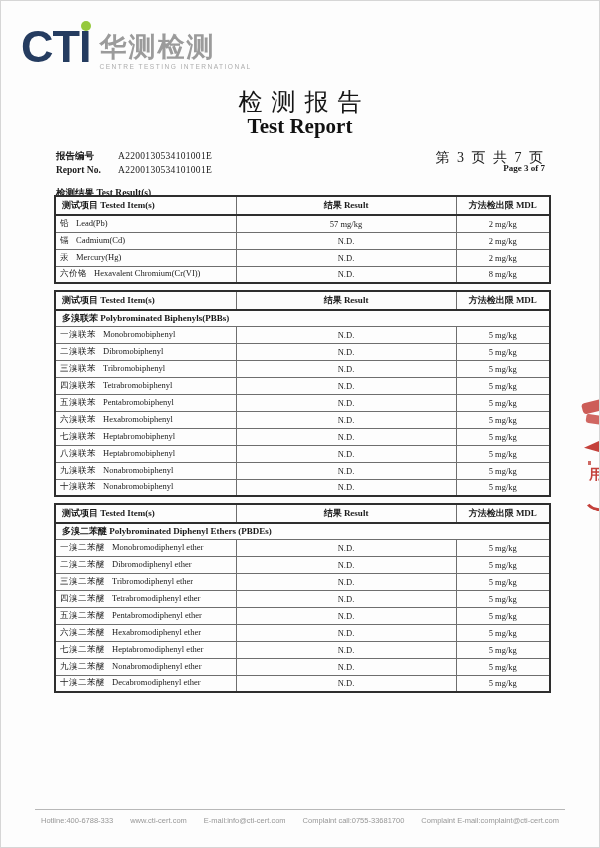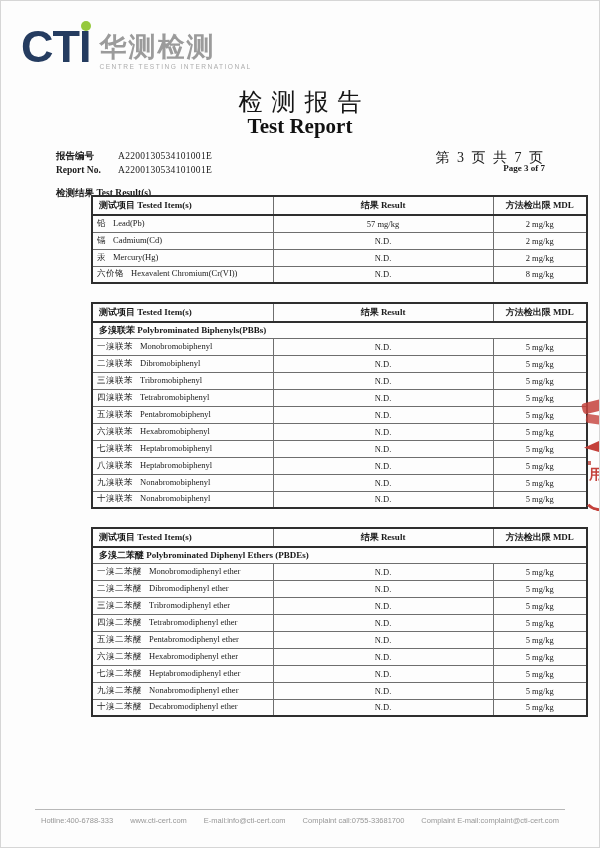--- a/index.html
+++ b/index.html
@@ -50,21 +50,21 @@
   .info { position:absolute; top:148px; left:55px; right:54px; display:flex; justify-content:space-between; }
   .info-row { display:flex; height:14px; align-items:center; }
   .info-lbl { font-weight:bold; font-size:9.5px; width:62px; }
   .info-val { font-size:9.5px; letter-spacing:.3px; }
   .info-right { text-align:right; }
   .page-cn { font-size:14px; letter-spacing:2px; height:14px; }
   .page-en { font-size:9px; font-weight:bold; height:14px; }
   .section-label { position:absolute; top:178px; left:55px; font-weight:bold; font-size:9.5px;margin-top:8px; }
 
   
-  .tables { position:absolute; top:194px; left:53px; width:495px; display:flex; flex-direction:column; gap:18px;margin-left:37px; }
+  .tables { position:absolute; top:194px; left:53px; width:495px; display:flex; flex-direction:column; gap:6px; }
   table.results-table { border-collapse:collapse; width:495px; table-layout:fixed; background:#fdfdfd; }
   table.results-table { border:2px solid #2e2e2e; }
   .results-table th, .results-table td { border:1px solid #6e6e6e; overflow:hidden; white-space:nowrap; }
   .results-table th {
     height:19px; font-size:9px; font-weight:bold; border-bottom:2px solid #2e2e2e;
   }
   .results-table th.c1 { text-align:left; padding-left:6px; }
   .results-table td { height:17px; font-size:8.5px; }
   .results-table td.c1 { text-align:left; padding-left:4px; }
   .results-table td.c2, .results-table td.c3,

